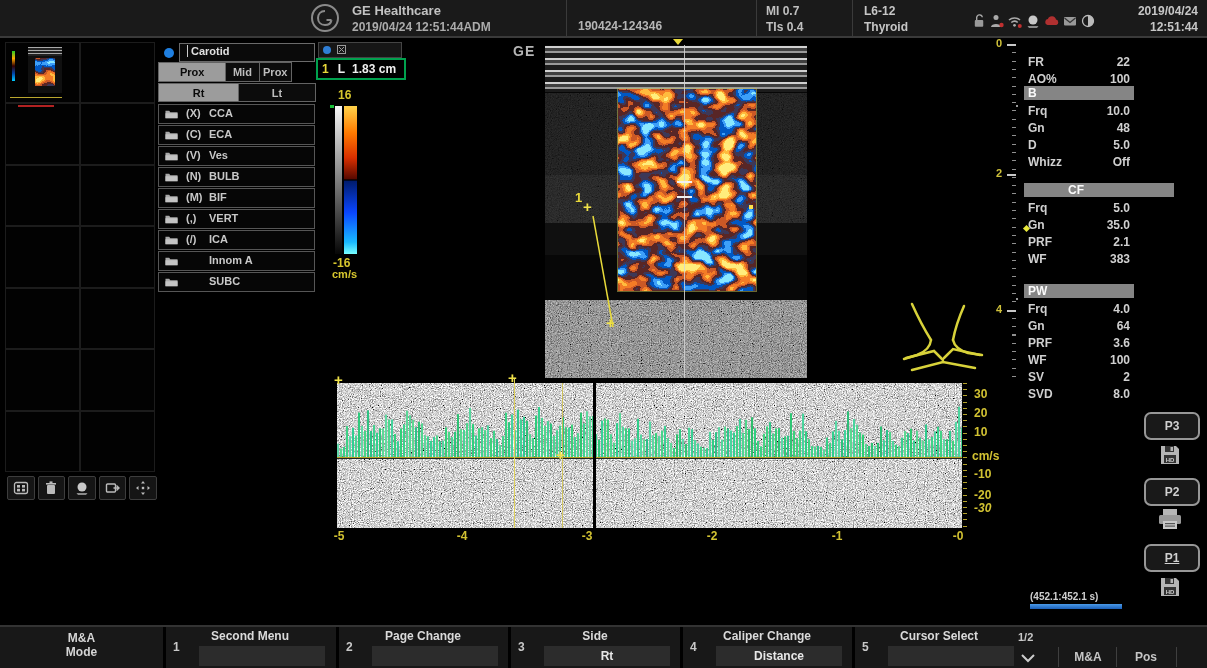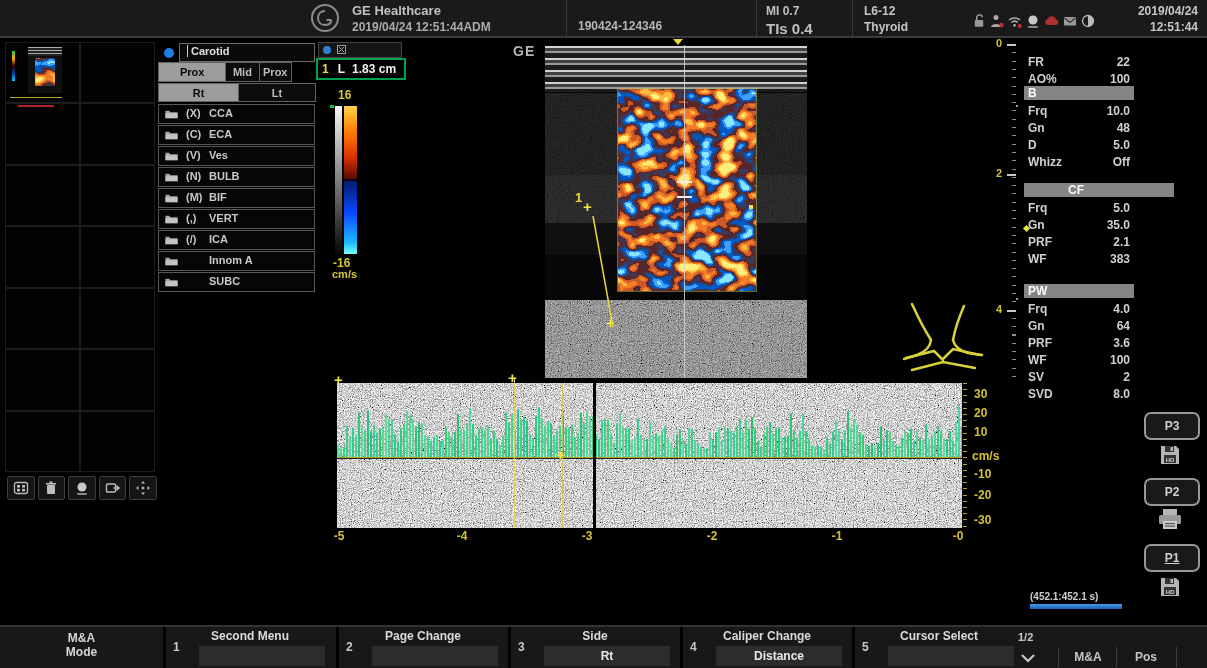--- a/index.html
+++ b/index.html
@@ -10,21 +10,21 @@
   .icn svg{display:block}
 
   
   #topbar{position:absolute;left:0;top:0;width:1207px;height:36px;background:#1a1a1a;border-bottom:2px solid #3a3a3a}
   #topbar .tdiv{position:absolute;top:0;width:1px;height:36px;background:#3a3a3a}
   #ge-logo{position:absolute;left:310px;top:3px}
   #tb-brand{position:absolute;left:352px;top:3px;font-size:13px;color:#c2c2c2}
   #tb-dt{position:absolute;left:352px;top:20px;font-size:12px;color:#ababab}
   #tb-exam{position:absolute;left:578px;top:19px;font-size:12px;color:#b5b5b5}
   #tb-mi{position:absolute;left:766px;top:4px;font-size:12px;color:#c0c0c0}
-  #tb-tis{position:absolute;left:766px;top:20px;font-size:15px;color:#c0c0c0}
+  #tb-tis{position:absolute;left:766px;top:20px;font-size:12px;color:#c0c0c0}
   #tb-probe{position:absolute;left:864px;top:4px;font-size:12px;color:#c6c6c6}
   #tb-preset{position:absolute;left:864px;top:20px;font-size:12px;color:#c6c6c6}
   #status-icons{position:absolute;left:972px;top:13px;display:flex;gap:2px;align-items:center}
   #tb-date{position:absolute;left:1098px;top:4px;width:100px;text-align:right;font-size:12px;color:#c6c6c6}
   #tb-time{position:absolute;left:1098px;top:20px;width:100px;text-align:right;font-size:12px;color:#c6c6c6}
 
   
   #clipboard{position:absolute;left:5px;top:42px;width:150px;height:430px;background:#020202;
     display:grid;grid-template-columns:1fr 1fr;grid-template-rows:repeat(7,1fr)}
   .clip-cell{border:1px solid #1c1c1c;position:relative}
@@ -873,21 +873,21 @@
     <span class="plus" style="left:219px;top:67px">+</span>
   </div>
   <div id="spec-ticks"></div>
   <div id="spec-ylabs">
       <div class="ylab" style="top: 4px;">30</div>
       <div class="ylab" style="top: 23px;">20</div>
       <div class="ylab" style="top: 42px;">10</div>
       <div class="ylab" style="top: 66px; left: 2px;">cm/s</div>
       <div class="ylab" style="top: 84px;">-10</div>
       <div class="ylab" style="top: 105px;">-20</div>
-      <div class="ylab" style="top: 130px;">-30</div>
+      <div class="ylab" style="top: 118px; font-style: italic;">-30</div>
     </div>
   <div id="spec-xlabs">
       <div class="xlab" style="left: 2px;">-5</div>
       <div class="xlab" style="left: 125px;">-4</div>
       <div class="xlab" style="left: 250px;">-3</div>
       <div class="xlab" style="left: 375px;">-2</div>
       <div class="xlab" style="left: 500px;">-1</div>
       <div class="xlab" style="left: 621px;">-0</div>
     </div>
   <div id="loop-text">(452.1:452.1 s)</div>

